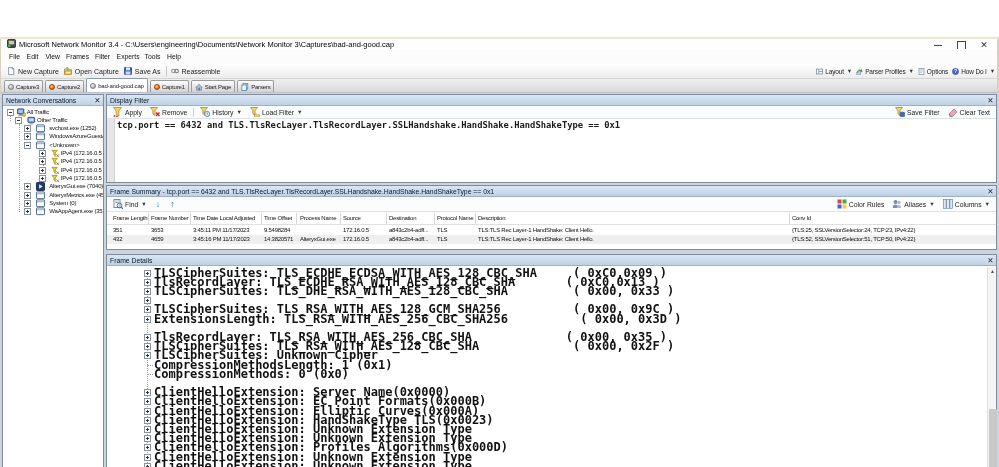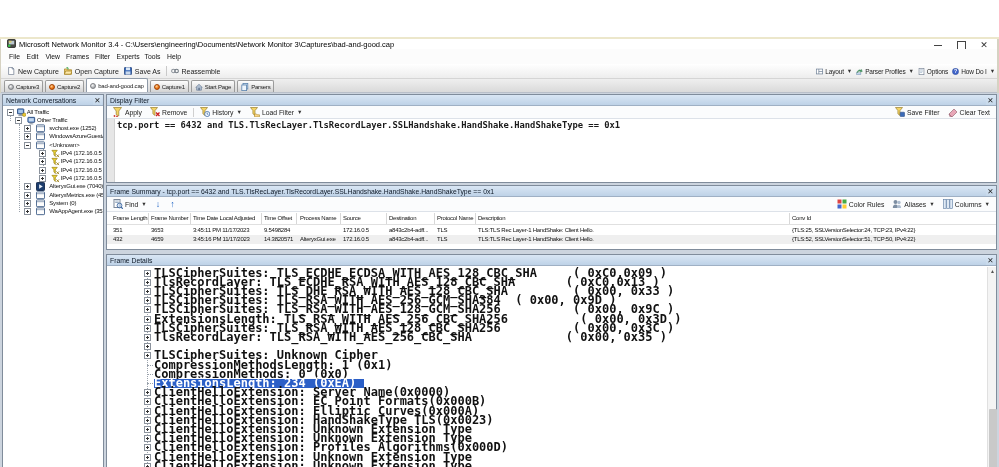--- a/index.html
+++ b/index.html
@@ -619,56 +619,48 @@
           <div class="fd-line" style="top: 11.7px;">
             <span class="fd-exp plus"></span>
             <span class="fd-text">TlsRecordLayer: TLS_ECDHE_RSA_WITH_AES_128_CBC_SHA       ( 0xC0,0x13 )</span>
           </div>
           <div class="fd-line" style="top: 20.9px;">
             <span class="fd-exp plus"></span>
             <span class="fd-text">TLSCipherSuites: TLS_DHE_RSA_WITH_AES_128_CBC_SHA         ( 0x00, 0x33 )</span>
           </div>
           <div class="fd-line" style="top: 30.1px;">
             <span class="fd-exp plus"></span>
-            <span class="fd-text">TLSCipherSuites: TLS_RSA_WITH_AES_256_GCM_SHA384  ( 0x00, 0x9D )</span>
           </div>
           <div class="fd-line" style="top: 39.3px;">
             <span class="fd-exp plus"></span>
             <span class="fd-text">TLSCipherSuites: TLS_RSA_WITH_AES_128_GCM_SHA256          ( 0x00, 0x9C )</span>
           </div>
           <div class="fd-line" style="top: 48.5px;">
             <span class="fd-exp plus"></span>
             <span class="fd-text">ExtensionsLength: TLS_RSA_WITH_AES_256_CBC_SHA256          ( 0x00, 0x3D )</span>
           </div>
-          <div class="fd-line" style="top: 57.7px;">
-            <span class="fd-exp plus"></span>
-            <span class="fd-text">TLSCipherSuites: TLS_RSA_WITH_AES_128_CBC_SHA256          ( 0x00, 0x3C )</span>
-          </div>
           <div class="fd-line" style="top: 66.9px;">
             <span class="fd-exp plus"></span>
             <span class="fd-text">TlsRecordLayer: TLS_RSA_WITH_AES_256_CBC_SHA             ( 0x00, 0x35 )</span>
           </div>
           <div class="fd-line" style="top: 76.1px;">
             <span class="fd-exp plus"></span>
+            <span class="fd-text">TLSCipherSuites: TLS_RSA_WITH_AES_128_CBC_SHA             ( 0x00, 0x2F )</span>
           </div>
           <div class="fd-line" style="top: 85.3px;">
             <span class="fd-exp plus"></span>
             <span class="fd-text">TLSCipherSuites: Unknown Cipher</span>
           </div>
           <div class="fd-line" style="top: 94.5px;">
             <span class="fd-dash"></span>
             <span class="fd-text">CompressionMethodsLength: 1 (0x1)</span>
           </div>
           <div class="fd-line" style="top: 103.7px;">
             <span class="fd-dash"></span>
             <span class="fd-text">CompressionMethods: 0 (0x0)</span>
-          </div>
-          <div class="fd-line" style="top: 112.9px;">
-            <span class="fd-dash"></span>
-            <span class="fd-text sel">ExtensionsLength: 234 (0xEA)</span>
           </div>
           <div class="fd-line" style="top: 122.1px;">
             <span class="fd-exp plus"></span>
             <span class="fd-text">ClientHelloExtension: Server Name(0x0000)</span>
           </div>
           <div class="fd-line" style="top: 131.3px;">
             <span class="fd-exp plus"></span>
             <span class="fd-text">ClientHelloExtension: EC Point Formats(0x000B)</span>
           </div>
           <div class="fd-line" style="top: 140.5px;">

